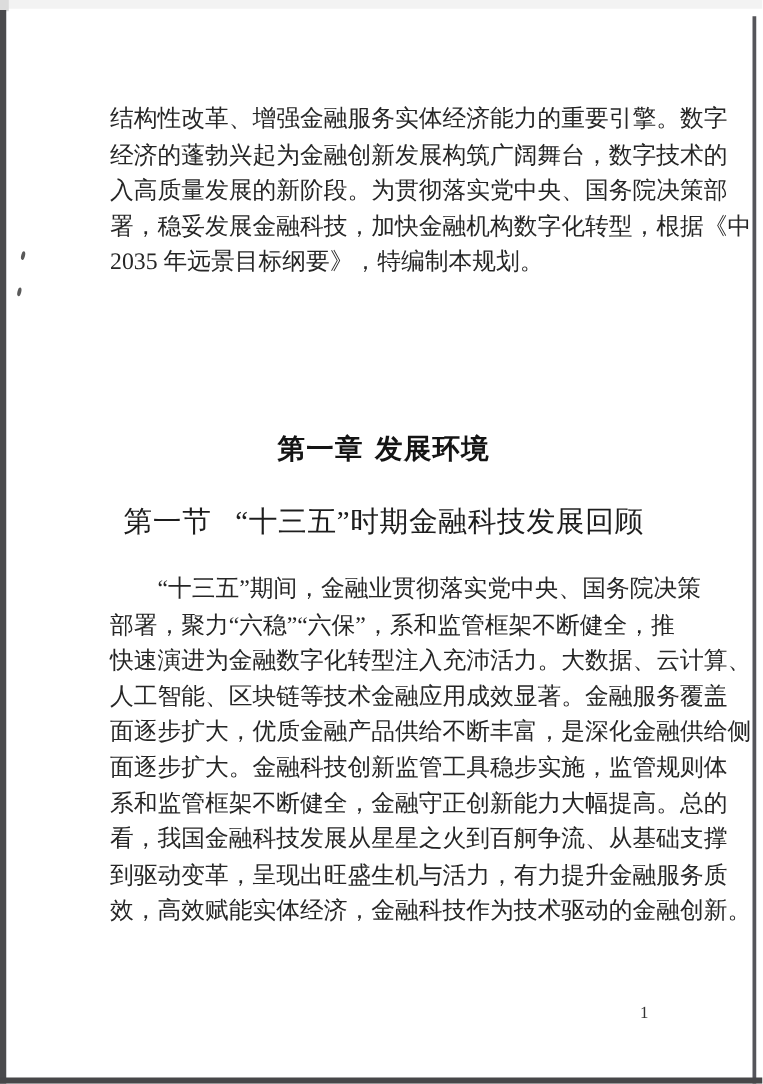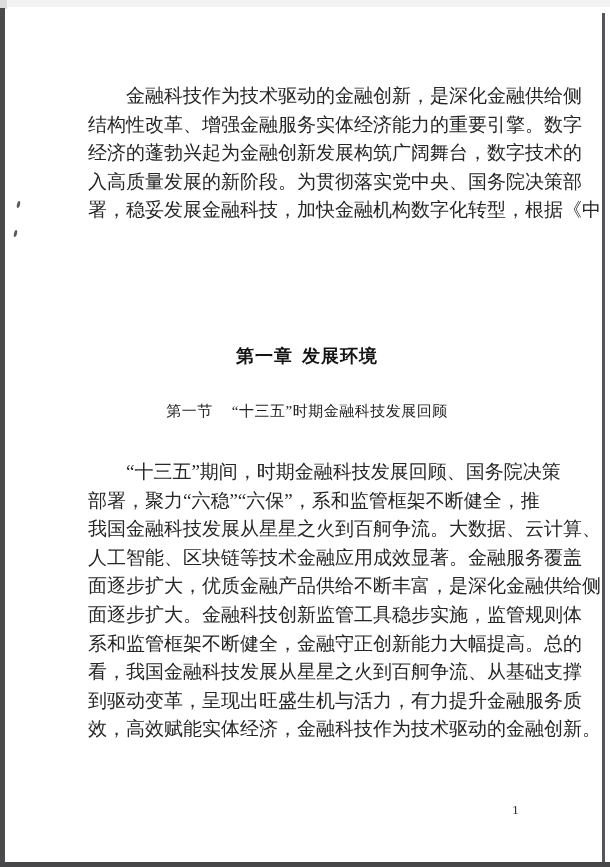--- a/index.html
+++ b/index.html
@@ -57,30 +57,30 @@
     color: #262626;
   }
   .bodyline.first { text-indent: 38px; }
   .bodyline.no-stretch { text-align-last: left; }
 
   .chapter-heading {
     position: absolute; left: 0; top: 344px; width: 438px;
     text-align: center;
     font-family: "Liberation Sans", sans-serif;
     font-weight: bold;
-    font-size: 18px;
+    font-size: 22px;
     letter-spacing: 1px;
     color: #141414;
   }
   .chapter-heading .gap { display: inline-block; width: 9px; }
 
   .section-heading {
     position: absolute; left: 0; top: 402px; width: 438px;
     text-align: center;
-    font-size: 15px;
+    font-size: 23px;
     letter-spacing: 0.5px;
     color: #1d1d1d;
   }
   .section-heading .sec-label { margin-right: 19px; }
 
   .page-number {
     position: absolute; left: 512px; top: 802px;
     font-size: 13.5px;
     color: #333333;
     font-family: "Liberation Serif", serif;
@@ -93,39 +93,39 @@
 <div class="scan-edge-left-top"></div>
 <div class="scan-edge-left"></div>
 <div class="scan-edge-right"></div>
 <div class="scan-edge-bottom"></div>
 <div class="speck speck1"></div>
 <div class="speck speck2"></div>
 
 <div class="content">
 
   <div class="para para1">
-    <div class="bodyline first">金融科技作为技术驱动的金融创新，是深化金融供给侧</div>
     <div class="bodyline">结构性改革、增强金融服务实体经济能力的重要引擎。数字</div>
     <div class="bodyline">经济的蓬勃兴起为金融创新发展构筑广阔舞台，数字技术的</div>
     <div class="bodyline">入高质量发展的新阶段。为贯彻落实党中央、国务院决策部</div>
     <div class="bodyline">署，稳妥发展金融科技，加快金融机构数字化转型，根据《中</div>
+    <div class="bodyline no-stretch">2035 年远景目标纲要》，特编制本规划。</div>
   </div>
 
   <div class="chapter-heading">
     <span>第一章</span><span class="gap"></span><span>发展环境</span>
   </div>
 
   <div class="section-heading">
     <span class="sec-label">第一节</span><span>“十三五”时期金融科技发展回顾</span>
   </div>
 
   <div class="para para2">
-    <div class="bodyline first">“十三五”期间，时期金融科技发展回顾、国务院决策</div>
+    <div class="bodyline first">“十三五”期间，金融业贯彻落实党中央、国务院决策</div>
     <div class="bodyline">部署，聚力“六稳”“六保”，系和监管框架不断健全，推</div>
-    <div class="bodyline">我国金融科技发展从星星之火到百舸争流。大数据、云计算、</div>
+    <div class="bodyline">快速演进为金融数字化转型注入充沛活力。大数据、云计算、</div>
     <div class="bodyline">人工智能、区块链等技术金融应用成效显著。金融服务覆盖</div>
     <div class="bodyline">面逐步扩大，优质金融产品供给不断丰富，是深化金融供给侧</div>
     <div class="bodyline">面逐步扩大。金融科技创新监管工具稳步实施，监管规则体</div>
     <div class="bodyline">系和监管框架不断健全，金融守正创新能力大幅提高。总的</div>
     <div class="bodyline">看，我国金融科技发展从星星之火到百舸争流、从基础支撑</div>
     <div class="bodyline">到驱动变革，呈现出旺盛生机与活力，有力提升金融服务质</div>
     <div class="bodyline">效，高效赋能实体经济，金融科技作为技术驱动的金融创新。</div>
   </div>
 
 </div>

